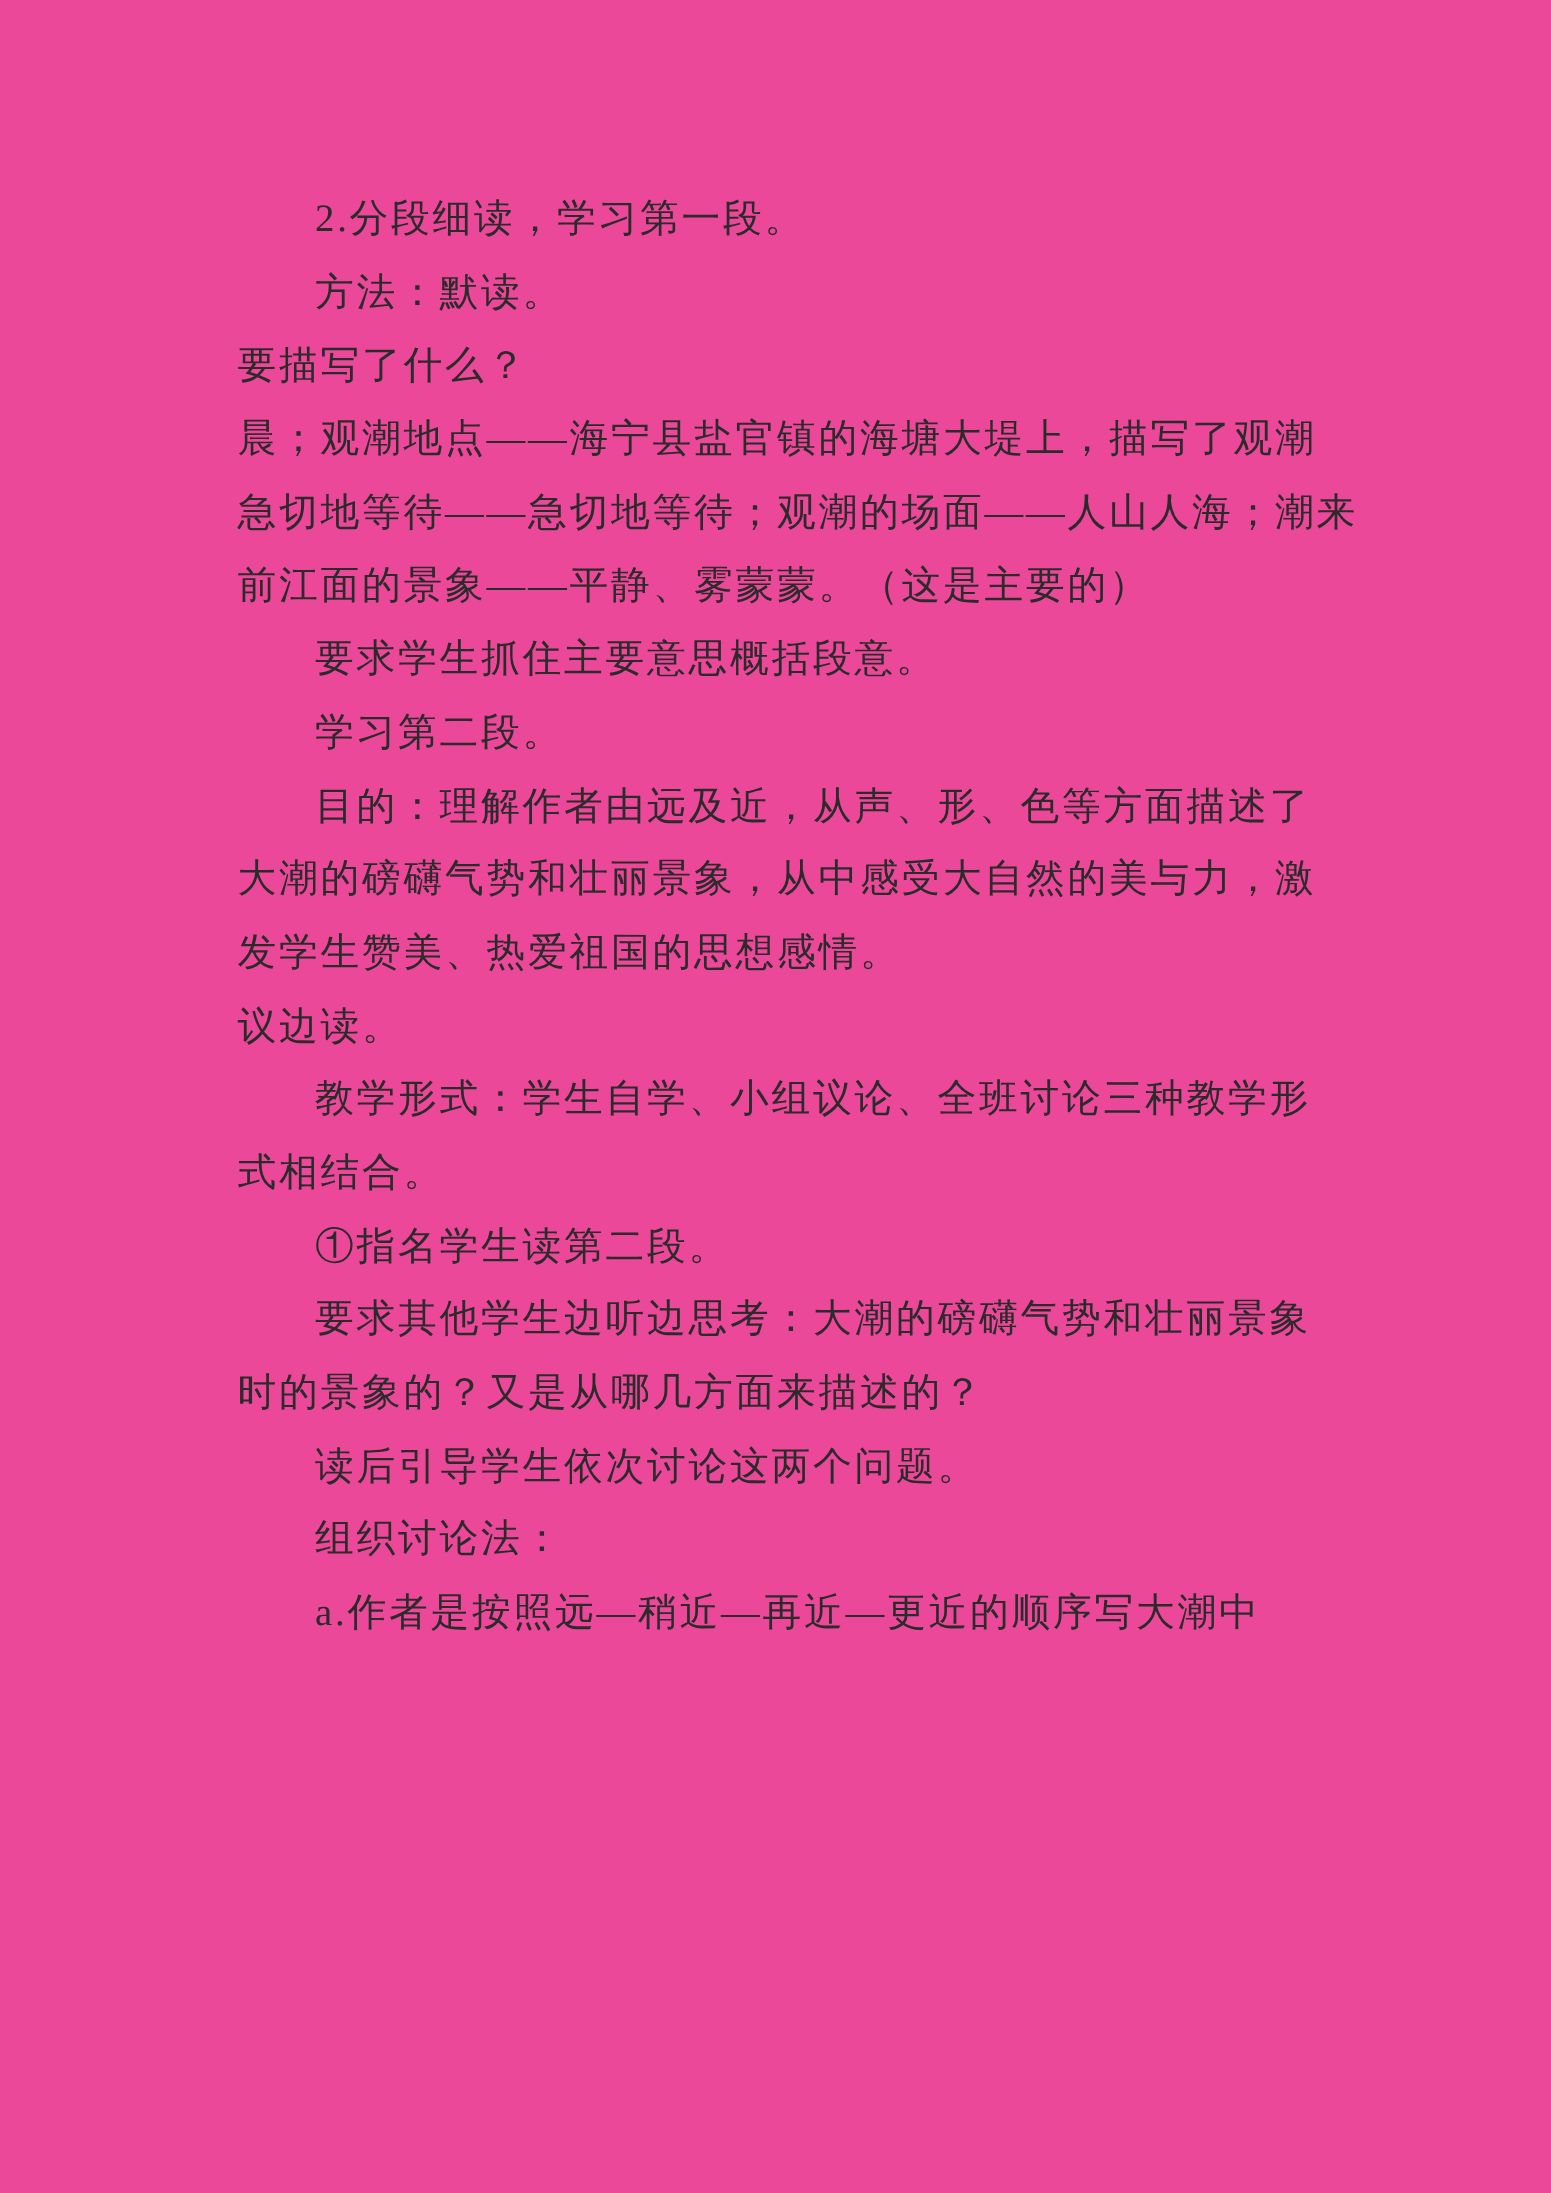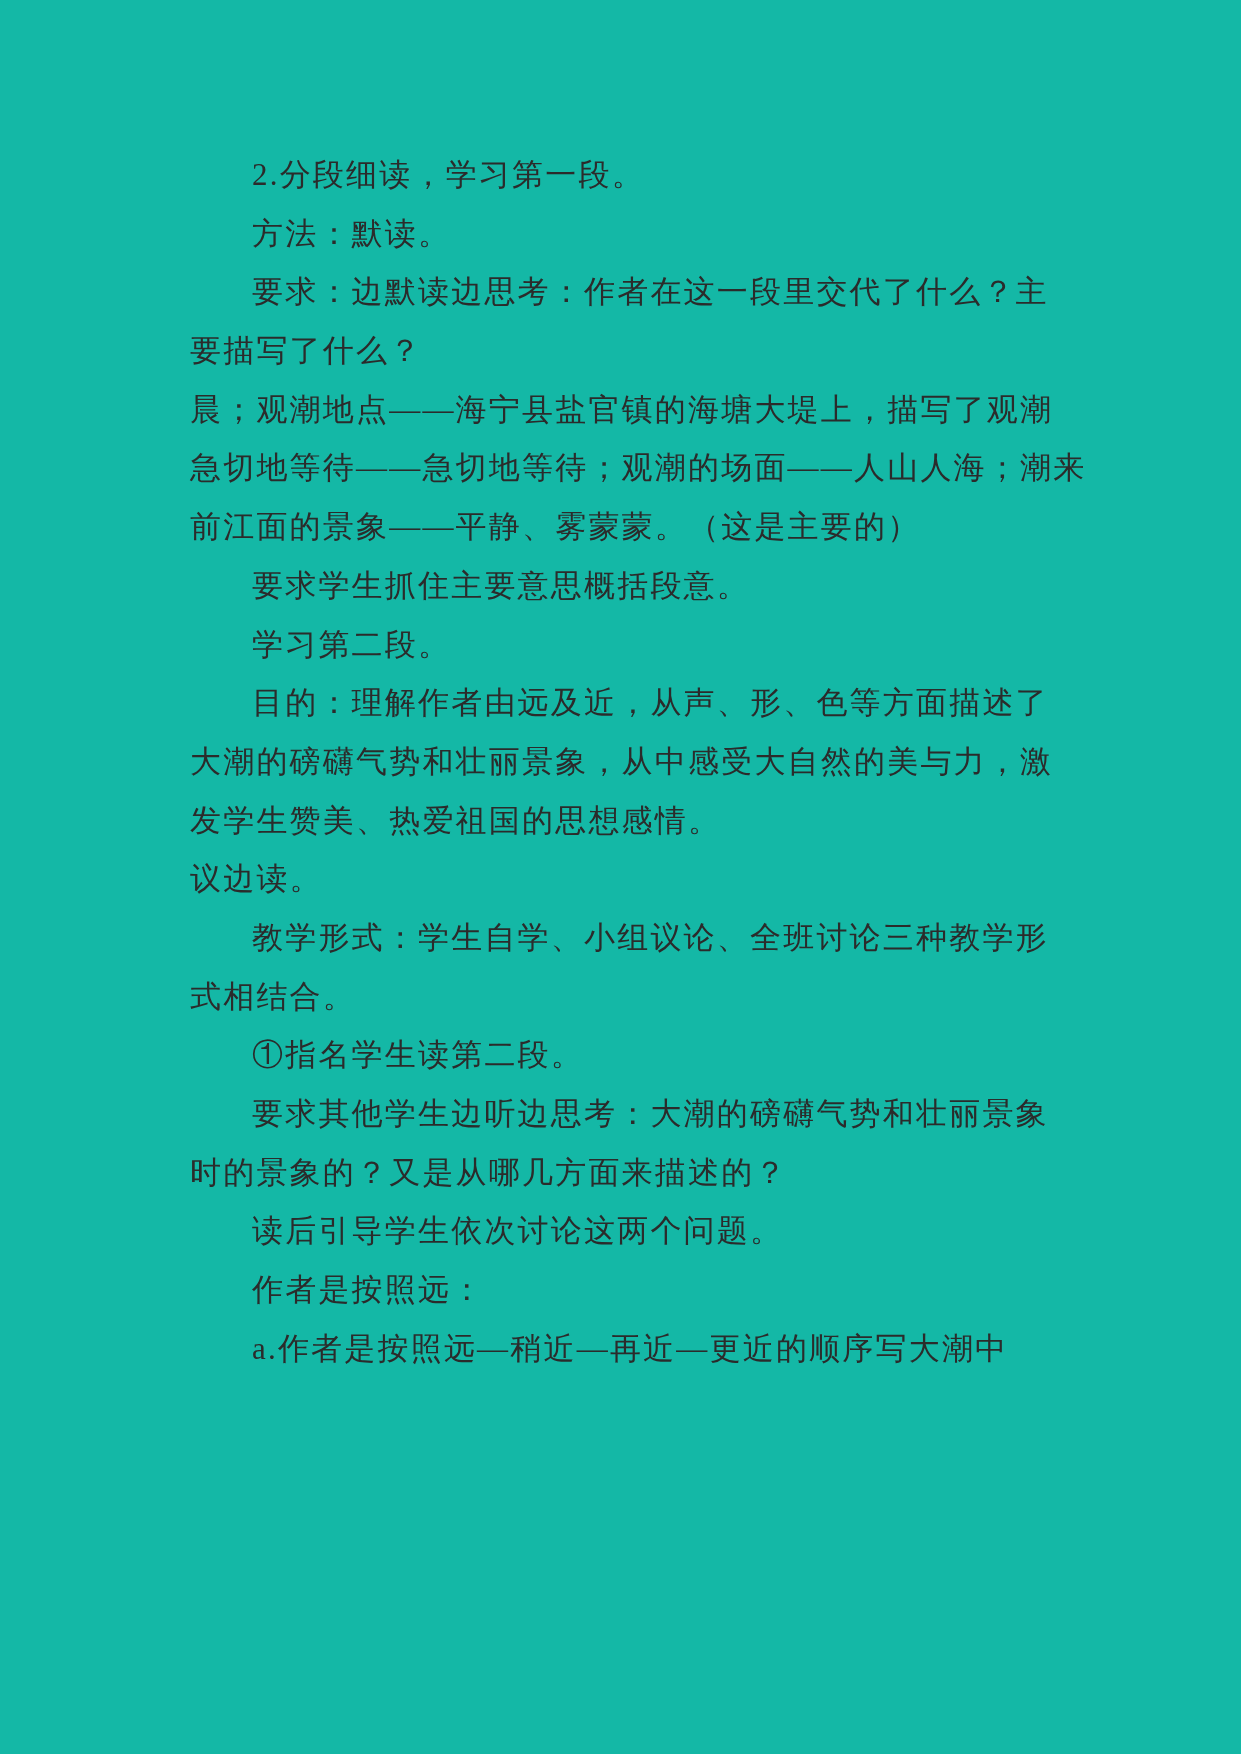--- a/index.html
+++ b/index.html
@@ -4,21 +4,21 @@
 <style>
   html, body {
     margin: 0;
     padding: 0;
     background: #ffffff;
   }
   .page {
     position: relative;
     width: 1241px;
     height: 1754px;
-    background: #14b8a6;
+    background: #ec4899;
     overflow: hidden;
     font-family: "Liberation Serif", "DejaVu Serif", serif;
   }
   .text-block {
     position: absolute;
     left: 190px;
     top: 146px;
     width: 862px;
     font-size: 31px;
     line-height: 58.7px;
@@ -34,33 +34,32 @@
     padding-left: 62px;
   }
 </style>
 </head>
 <body>
 
 <div class="page">
   <div class="text-block" id="text-block" style="color: rgb(43, 43, 43);">
       <div class="line indent">2.分段细读，学习第一段。</div>
       <div class="line indent">方法：默读。</div>
-      <div class="line indent">要求：边默读边思考：作者在这一段里交代了什么？主</div>
       <div class="line">要描写了什么？</div>
       <div class="line">晨；观潮地点——海宁县盐官镇的海塘大堤上，描写了观潮</div>
       <div class="line">急切地等待——急切地等待；观潮的场面——人山人海；潮来</div>
       <div class="line">前江面的景象——平静、雾蒙蒙。（这是主要的）</div>
       <div class="line indent">要求学生抓住主要意思概括段意。</div>
       <div class="line indent">学习第二段。</div>
       <div class="line indent">目的：理解作者由远及近，从声、形、色等方面描述了</div>
       <div class="line">大潮的磅礴气势和壮丽景象，从中感受大自然的美与力，激</div>
       <div class="line">发学生赞美、热爱祖国的思想感情。</div>
       <div class="line">议边读。</div>
       <div class="line indent">教学形式：学生自学、小组议论、全班讨论三种教学形</div>
       <div class="line">式相结合。</div>
       <div class="line indent">①指名学生读第二段。</div>
       <div class="line indent">要求其他学生边听边思考：大潮的磅礴气势和壮丽景象</div>
       <div class="line">时的景象的？又是从哪几方面来描述的？</div>
       <div class="line indent">读后引导学生依次讨论这两个问题。</div>
-      <div class="line indent">作者是按照远：</div>
+      <div class="line indent">组织讨论法：</div>
       <div class="line indent">a.作者是按照远—稍近—再近—更近的顺序写大潮中</div>
     </div>
 </div>
 
 </body></html>

